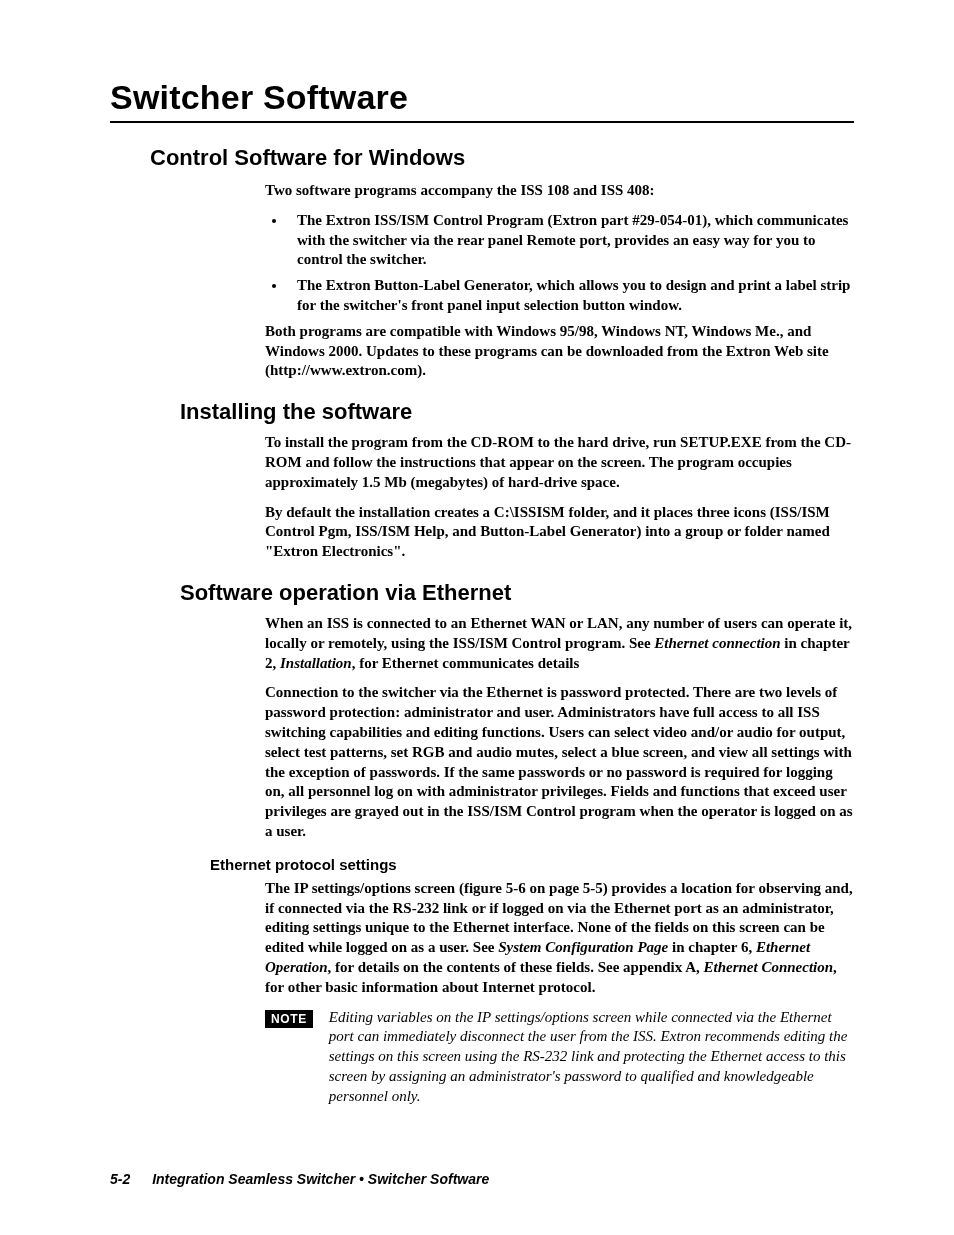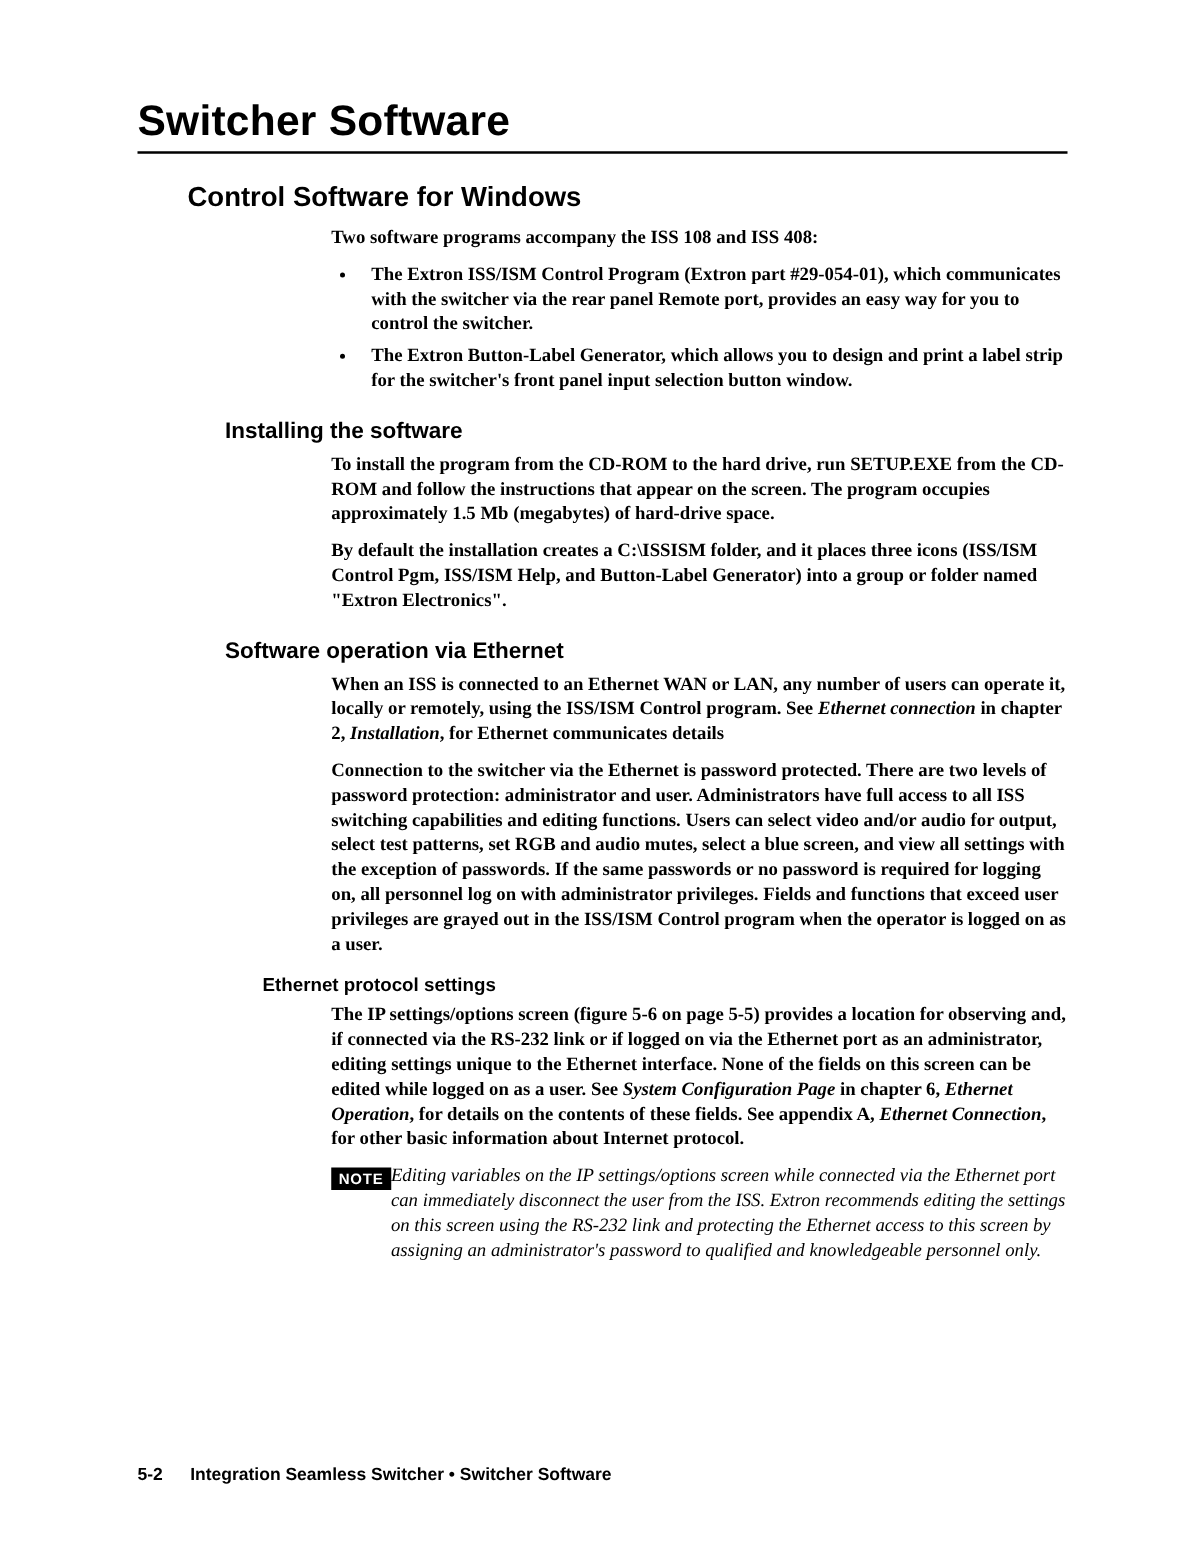--- a/index.html
+++ b/index.html
@@ -31,21 +31,21 @@
   }
   .h1 {
     font-family: "Trebuchet MS", "Lucida Grande", Verdana, sans-serif;
     font-weight: 700;
     font-size: 22px;
     margin: 0 0 10px 40px;
   }
   .h2 {
     font-family: "Trebuchet MS", "Lucida Grande", Verdana, sans-serif;
     font-weight: 700;
-    font-size: 18px;
+    font-size: 22px;
     margin: 18px 0 8px 70px;
   }
   .h3 {
     font-family: "Trebuchet MS", "Lucida Grande", Verdana, sans-serif;
     font-weight: 700;
     font-size: 15px;
     margin: 14px 0 6px 100px;
   }
   .body-block {
     margin-left: 155px;
@@ -75,34 +75,36 @@
     margin-top: 6px;
   }
   .note-badge {
     background: #000;
     color: #fff;
     font-family: "Trebuchet MS", Verdana, sans-serif;
     font-weight: 700;
     font-size: 12px;
     letter-spacing: 0.6px;
     padding: 2px 6px;
+    margin-right: 16px;
     margin-top: 2px;
     flex: 0 0 auto;
   }
   .note-text {
     font-style: italic;
     font-size: 15px;
     line-height: 1.32;
   }
   .footer {
     position: absolute;
     left: 110px;
     bottom: 48px;
     font-size: 14px;
     font-family: "Trebuchet MS", Verdana, sans-serif;
+    font-style: italic;
   }
   .footer .pn {
     font-weight: 700;
     margin-right: 18px;
   }
   .footer .ft {
     font-weight: 700;
   }
 </style>
 </head>
@@ -120,20 +122,21 @@
 
     <ul class="bullets">
       <li>
         <span>The Extron ISS/ISM Control Program (Extron part </span><b>#29-054-01</b><span>), which communicates with the switcher via the rear panel Remote port, provides an easy way for you to control the switcher.</span>
       </li>
       <li>
         <span>The Extron Button-Label Generator, which allows you to design and print a label strip for the switcher's front panel input selection button window.</span>
       </li>
     </ul>
 
+    <p class="body">Both programs are compatible with Windows 95/98, Windows NT, Windows Me., and Windows 2000.  Updates to these programs can be downloaded from the Extron Web site (http://www.extron.com).</p>
   </div>
 
   <h3 class="h2">Installing the software</h3>
   <div class="body-block">
     <p class="body">To install the program from the CD-ROM to the hard drive, run SETUP.EXE from the CD-ROM and follow the instructions that appear on the screen.  The program occupies approximately 1.5 Mb (megabytes) of hard-drive space.</p>
     <p class="body">By default the installation creates a C:\ISSISM folder, and it places three icons (ISS/ISM Control Pgm, ISS/ISM Help, and Button-Label Generator) into a group or folder named "Extron Electronics".</p>
   </div>
 
   <h3 class="h2">Software operation via Ethernet</h3>
   <div class="body-block">

